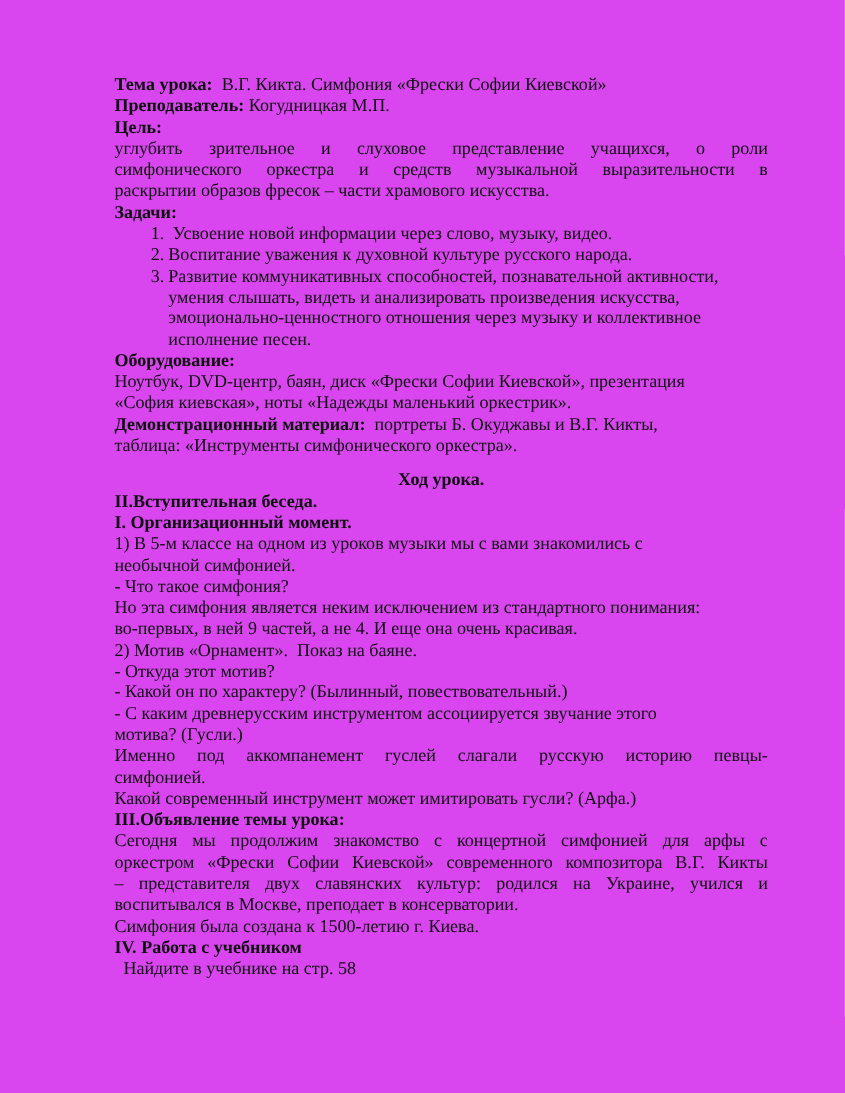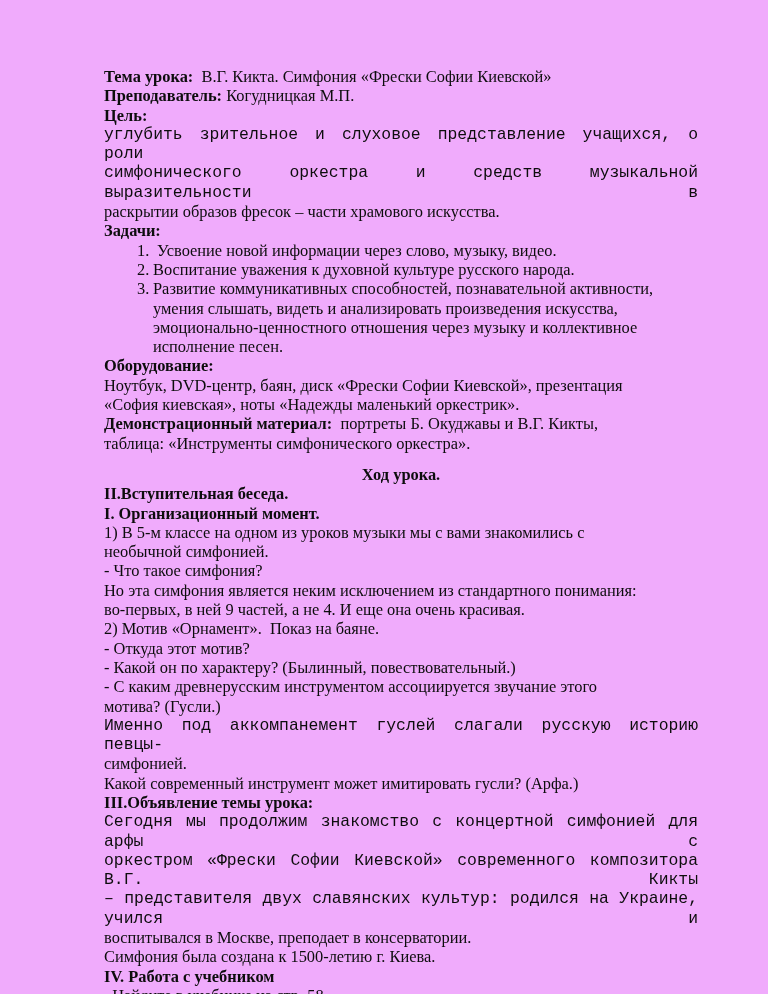--- a/index.html
+++ b/index.html
@@ -15,33 +15,32 @@
     font-size: 16.4px;
     line-height: 19.3px;
     color: #0d0d0d;
   }
   .block { width: 100%; }
   .line { white-space: pre; }
   .line.jline {
     white-space: normal;
     text-align: justify;
     text-align-last: justify;
-    font-family: Liberation Mono, monospace;
   }
   .line.center { text-align: center; }
   .run.b { font-weight: bold; }
   .blank-line { height: 12px; }
   .list-item { position: relative; }
   .list-item .li-line { padding-left: 49px; white-space: pre; }
   .list-item .marker { position: absolute; left: 33px; top: 0; white-space: pre; }
 </style>
 </head>
 <body>
 
-<div class="page" style="background: #f0abfc; color: rgb(13, 13, 13);">
+<div class="page" style="background: #d946ef; color: rgb(13, 13, 13);">
     <div class="block paragraph">
       <div class="line"><span class="run b">Тема урока:</span><span class="run">  В.Г. Кикта. Симфония «Фрески Софии Киевской»</span></div>
     </div>
     <div class="block paragraph">
       <div class="line"><span class="run b">Преподаватель:</span><span class="run"> Когудницкая М.П.</span></div>
     </div>
     <div class="block paragraph">
       <div class="line"><span class="run b">Цель:</span></div>
     </div>
     <div class="block paragraph">

